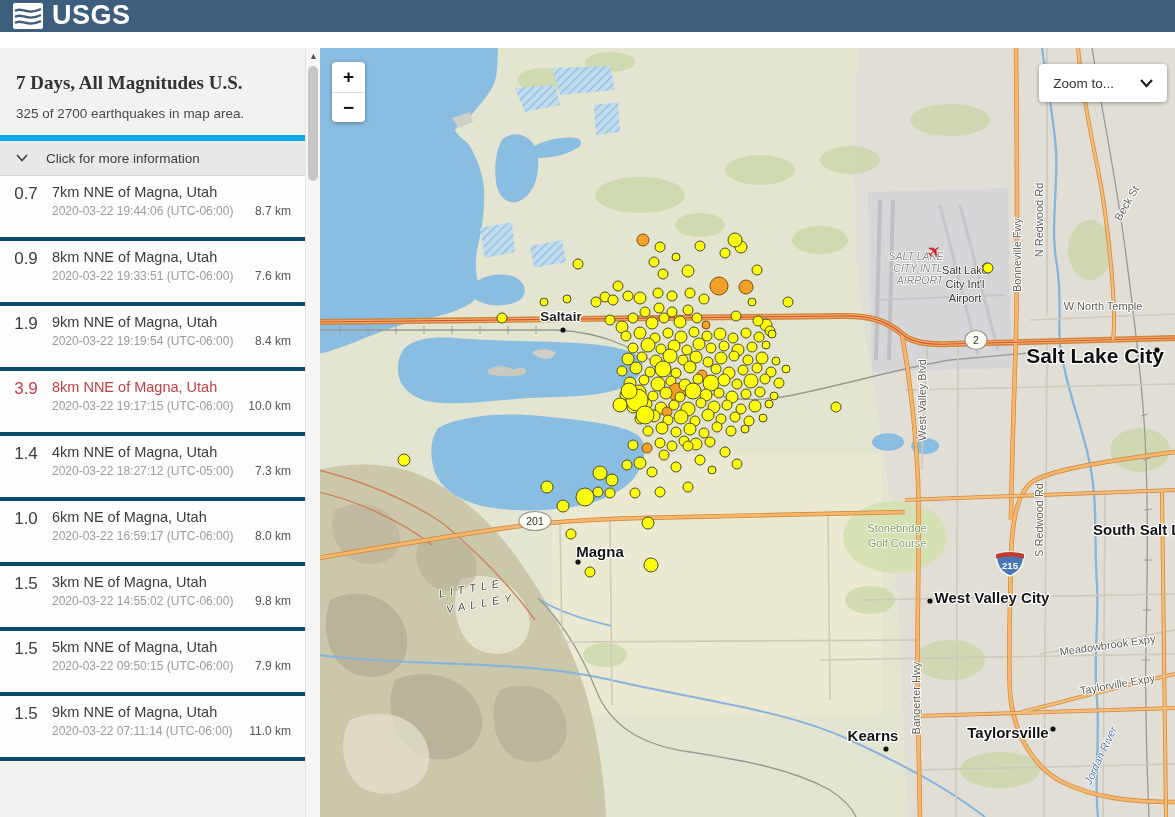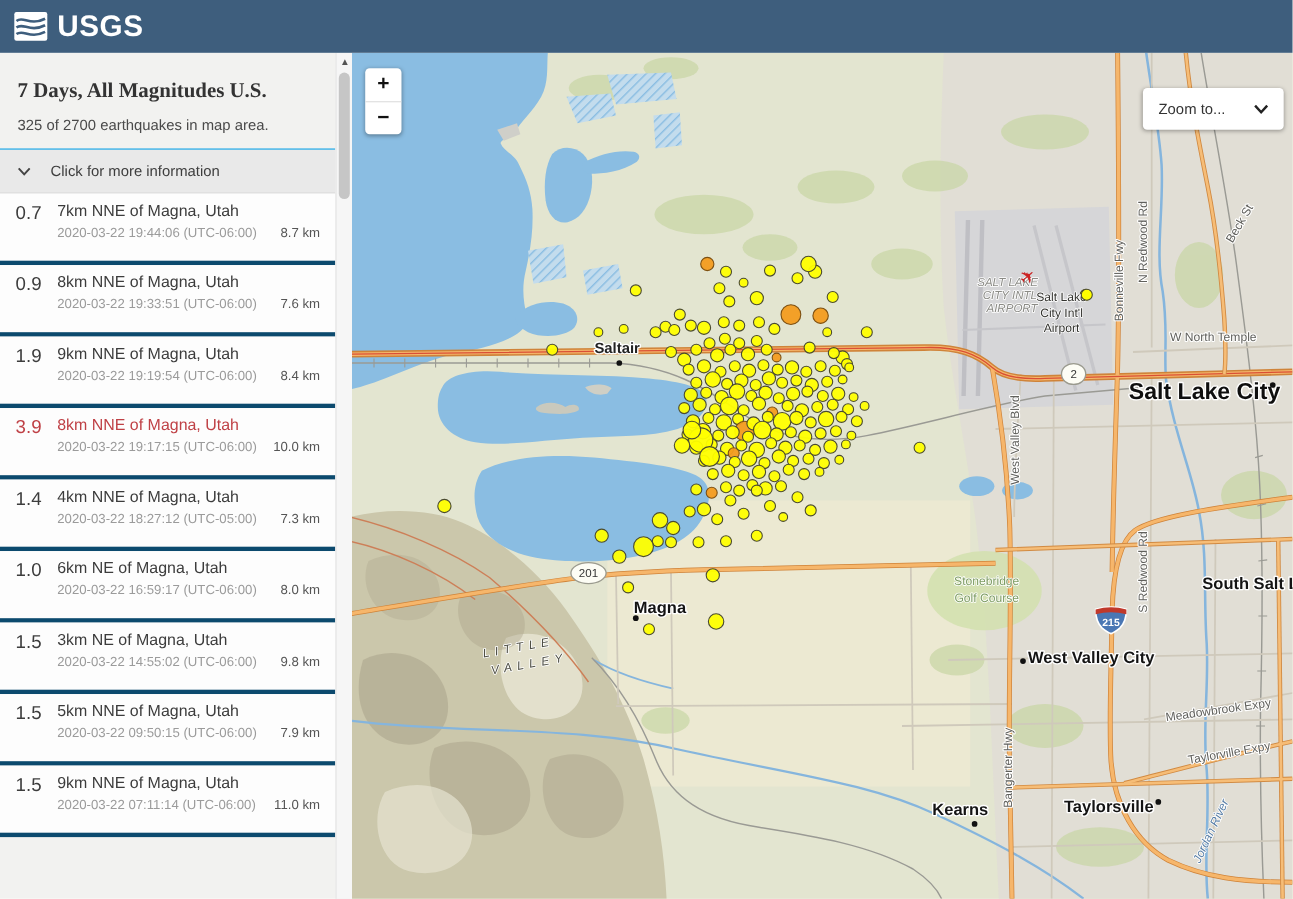--- a/index.html
+++ b/index.html
@@ -1,33 +1,33 @@
 <!DOCTYPE html>
 <html><head>
 <meta charset="utf-8">
 <style>
   * { margin:0; padding:0; box-sizing:border-box; }
   html,body { width:1175px; height:817px; overflow:hidden; background:#fff;
     font-family:"Liberation Sans", sans-serif; }
 
   
-  .app-header { position:absolute; left:0; top:0; width:1175px; height:48px;
-    background:#3e5e7d; display:flex; align-items:center; padding-left:12px; z-index:30; }
+  .app-header { position:absolute; left:0; top:0; width:1175px; height:32px;
+    background:#3e5e7d; display:flex; align-items:flex-start; padding-left:12px; z-index:30; }
   .logo { display:flex; align-items:center; gap:6px; }
   .logo-text { color:#fff; font-size:27px; font-weight:bold; letter-spacing:.5px; }
 
   
   .sidebar { position:absolute; left:0; top:48px; width:320px; bottom:0;
     background:#f2f2f0; z-index:20; }
   .sidebar-inner { position:absolute; left:0; top:0; right:15px; bottom:0; overflow:hidden; }
   .panel-head { padding:24px 16px 14px 16px; background:#f2f2f0; }
   .panel-title { font-family:"Liberation Serif", serif; font-size:19px; font-weight:bold;
     color:#333; margin-bottom:12px; }
   .panel-sub { font-size:13.5px; color:#4a4a4a; }
-  .info-bar { height:41px; background:#e9e9e9; border-top:1px solid #0ea5e9;
+  .info-bar { height:41px; background:#e9e9e9; border-top:6px solid #0ea5e9;
     border-bottom:1px solid #d7d7d7; display:flex; align-items:center;
     padding:0 16px; gap:18px; cursor:pointer; }
   .info-bar-label { font-size:13.5px; color:#3d3d3d; }
 
   .event-list { background:#ededec; }
   .event-row { display:flex; align-items:flex-start; min-height:65px; background:#fdfdfd;
     border-bottom:4px solid #0c4a6e; padding:8px 14px 8px 0; cursor:pointer; }
   .ev-mag { width:52px; flex:0 0 52px; text-align:center; font-size:17px; color:#3d3d3d; }
   .ev-body { flex:1; min-width:0; }
   .ev-place { font-size:14.5px; color:#3c3c3c; margin-bottom:4px; white-space:nowrap; }
@@ -48,21 +48,21 @@
   
   .map-wrap { position:absolute; left:320px; top:48px; right:0; bottom:0; background:#e3e5d0; }
   .map-wrap svg.basemap { display:block; width:100%; height:100%; }
 
   .zoom-ctl { position:absolute; left:12px; top:14px; width:33px; background:#fff;
     border-radius:4px; box-shadow:0 1px 4px rgba(0,0,0,.35); overflow:hidden; z-index:5; }
   .zbtn { height:30px; line-height:30px; text-align:center; font-size:19px;
     font-weight:bold; color:#111; cursor:pointer; user-select:none; }
   .zbtn + .zbtn { border-top:1px solid #ddd; }
 
-  .zoomto { position:absolute; right:8px; top:32px; height:38px; background:#fff;
+  .zoomto { position:absolute; right:8px; top:16px; height:38px; background:#fff;
     border-radius:4px; box-shadow:0 1px 4px rgba(0,0,0,.35); display:flex;
     align-items:center; padding:0 14px; gap:26px; cursor:pointer; z-index:5; }
   .zoomto-label { font-size:13.5px; color:#333; }
 
   
   text.lbl { font-family:"Liberation Sans", sans-serif; paint-order:stroke;
     stroke:#ffffff; stroke-width:2.5px; stroke-linejoin:round; }
   text.city-lg { font-size:21px; font-weight:bold; fill:#0f0f0f; }
   text.city-md { font-size:15px; font-weight:bold; fill:#141414; }
   text.city-sm { font-size:13.5px; font-weight:bold; fill:#222; }

